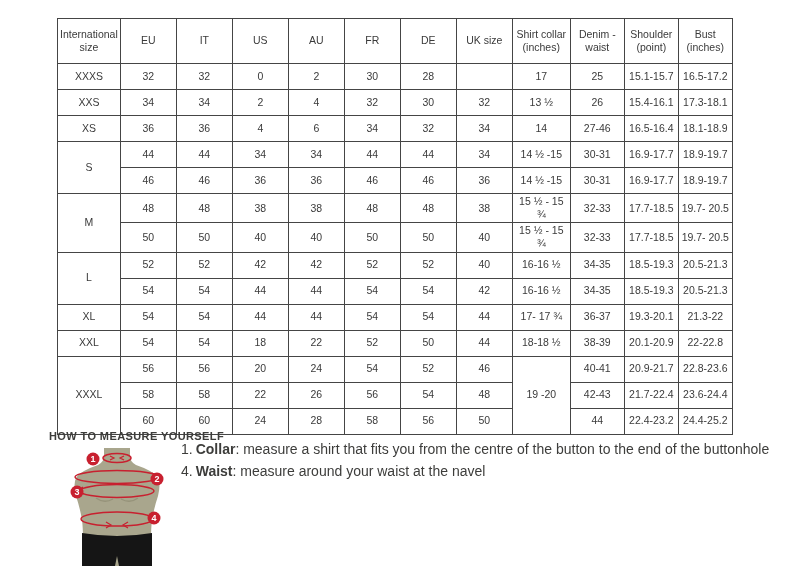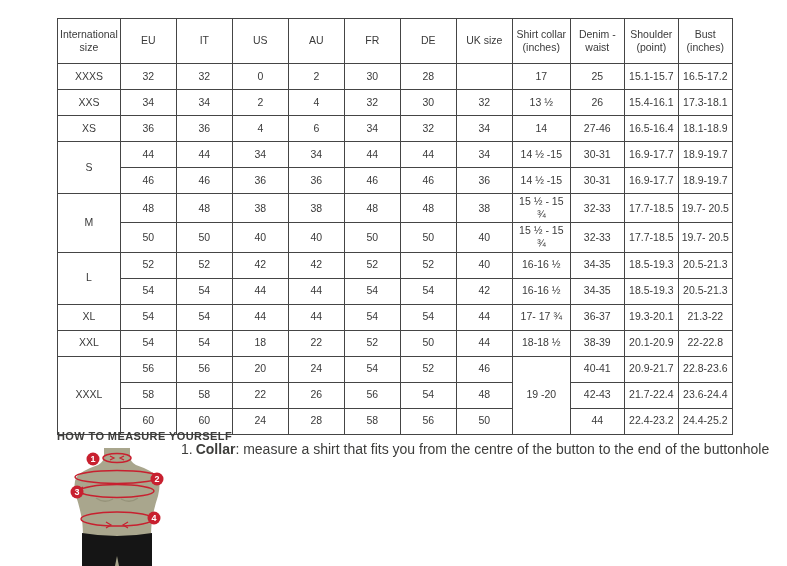--- a/index.html
+++ b/index.html
@@ -22,21 +22,21 @@
     font-size:10.5px;font-weight:400;color:#3a3a3a;
     padding:1px 2px;line-height:1.25;
     overflow:hidden;
   }
   .size-table th{height:42px;}
   .size-table td{height:23px;}
   .size-table tr.sub td{border-top:1px solid #9a9a9a;}
   .size-table tr.grp td{border-top:1px solid #454545;}
   
   .measure-title{
-    position:absolute;left:57px;top:430px;
+    position:absolute;left:49px;top:430px;
     font-size:11px;font-weight:700;letter-spacing:0.4px;color:#3d3d3b;
   }
   .figure-wrap{position:absolute;left:60px;top:446px;width:130px;height:120px;}
   .instructions{position:absolute;left:181px;top:443px;}
   .mi{font-size:14px;color:#3d3d3b;height:21.5px;line-height:13px;white-space:nowrap;}
   .mi b{font-weight:700;}
   .mi .num{margin-right:3px;}
 </style>
 </head>
 <body>
@@ -296,13 +296,14 @@
       <circle cx="17" cy="46" r="6.5" fill="#c8202f"></circle>
       <text x="17" y="49.3">3</text>
       <circle cx="94" cy="72" r="6.5" fill="#c8202f"></circle>
       <text x="94" y="75.3">4</text>
     </g>
   </svg>
 </div>
 
 <div class="instructions" id="instructions">
     <div class="mi"><span class="num">1.</span><b>Collar</b><span>: measure a shirt that fits you from the centre of the button to the end of the buttonhole</span></div>
+    <div class="mi"><span class="num">4.</span><b>Waist</b><span>: measure around your waist at the navel</span></div>
   </div>
 
 </body></html>

